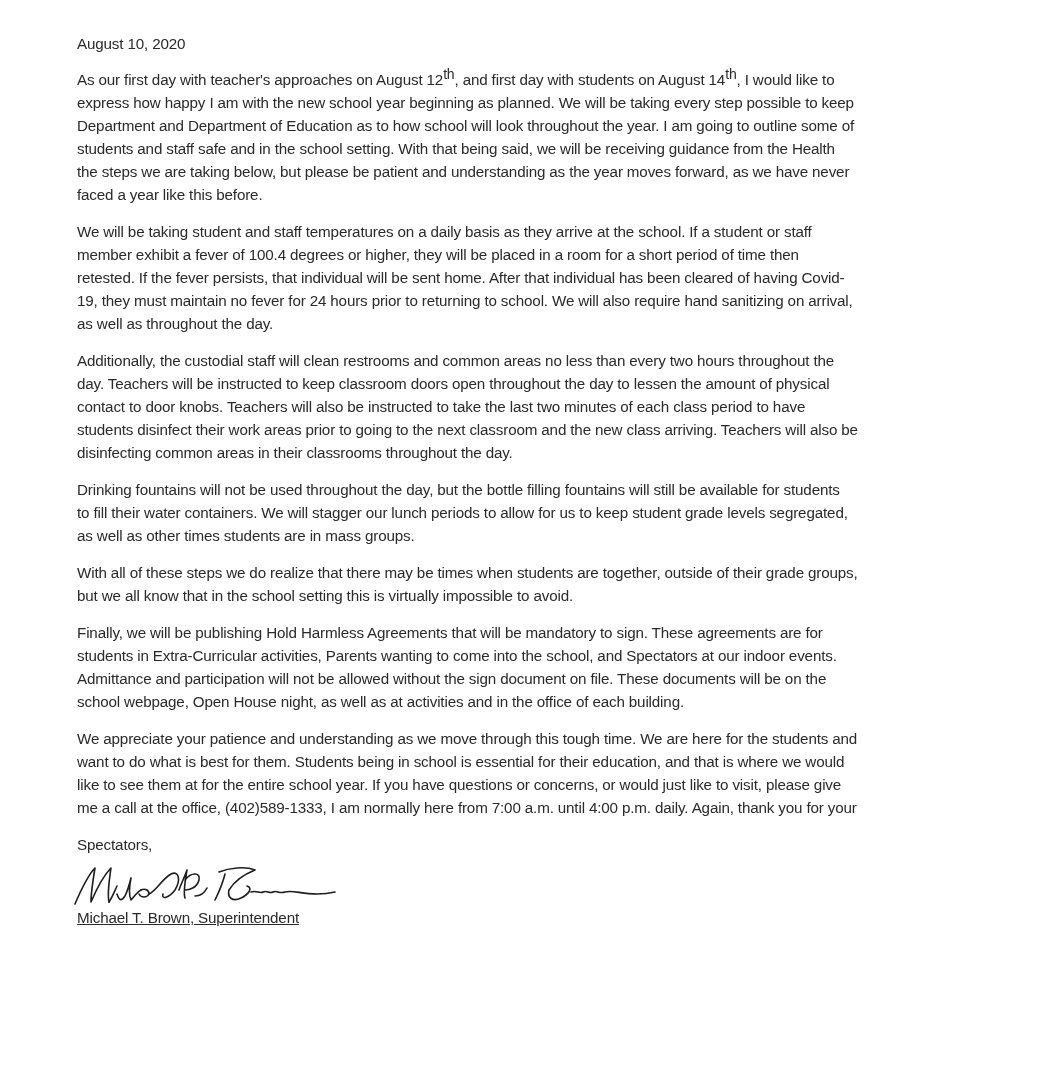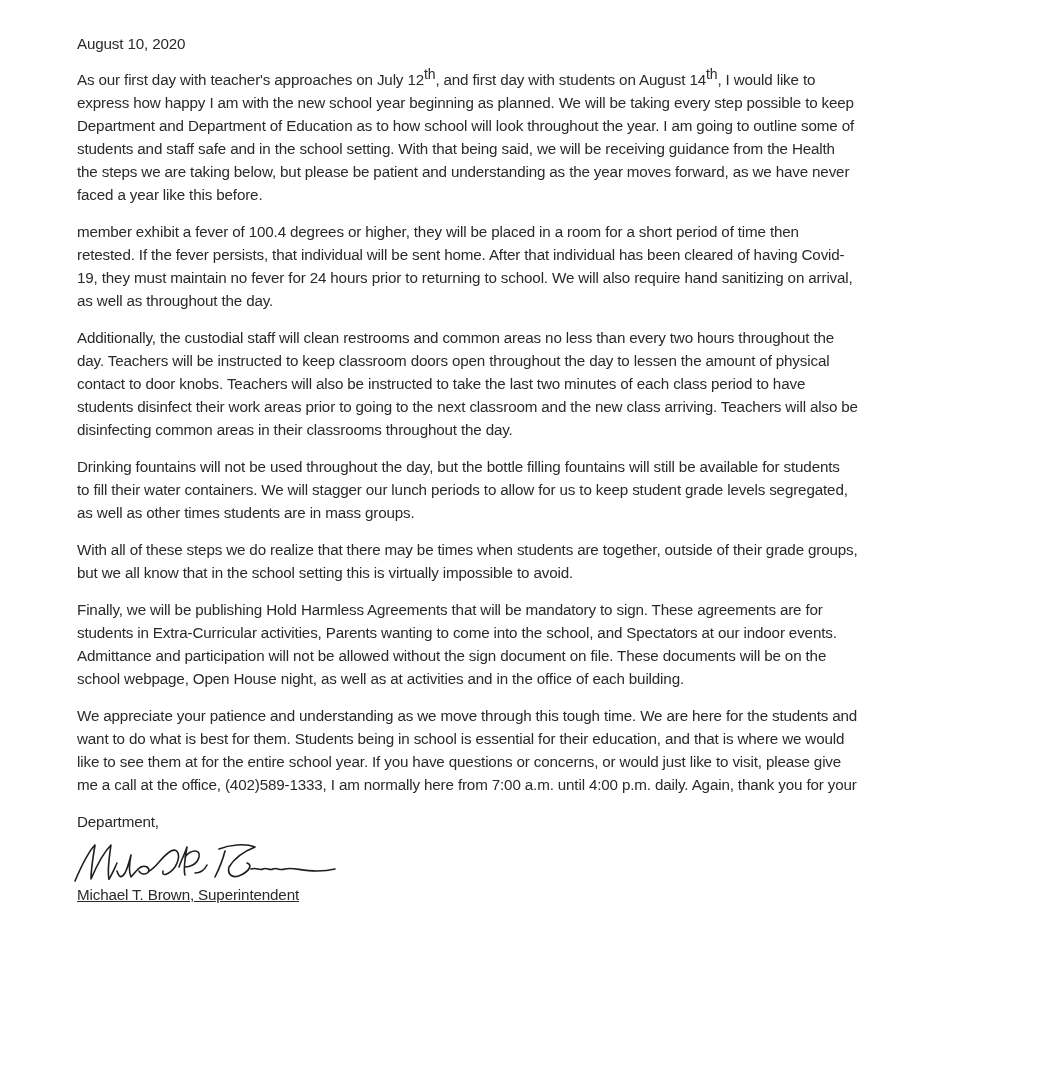--- a/index.html
+++ b/index.html
@@ -55,28 +55,29 @@
     }
   </style>
 </head>
 <body>
 
 <div class="page">
   <div class="date">August 10, 2020</div>
 
   <div id="paragraphs">
       <div class="para">
-        <span class="line"><span>As our first day with teacher's approaches on July 12</span><sup>th</sup><span>, and first day with students on August 14</span><sup>th</sup><span>, I would like to</span></span>
+        <span class="line"><span>As our first day with teacher's approaches on August 12</span><sup>th</sup><span>, and first day with students on August 14</span><sup>th</sup><span>, I would like to</span></span>
         <span class="line">express how happy I am with the new school year beginning as planned.  We will be taking every step possible to keep</span>
         <span class="line">Department and Department of Education as to how school will look throughout the year.  I am going to outline some of</span>
         <span class="line">students and staff safe and in the school setting.  With that being said, we will be receiving guidance from the Health</span>
         <span class="line">the steps we are taking below, but please be patient and understanding as the year moves forward, as we have never</span>
         <span class="line">faced a year like this before.</span>
       </div>
       <div class="para">
+        <span class="line">We will be taking student and staff temperatures on a daily basis as they arrive at the school.  If a student or staff</span>
         <span class="line">member exhibit a fever of 100.4 degrees or higher, they will be placed in a room for a short period of time then</span>
         <span class="line">retested.  If the fever persists, that individual will be sent home.  After that individual has been cleared of having Covid-</span>
         <span class="line">19, they must maintain no fever for 24 hours prior to returning to school.  We will also require hand sanitizing on arrival,</span>
         <span class="line">as well as throughout the day.</span>
       </div>
       <div class="para">
         <span class="line">Additionally, the custodial staff will clean restrooms and common areas no less than every two hours throughout the</span>
         <span class="line">day.  Teachers will be instructed to keep classroom doors open throughout the day to lessen the amount of physical</span>
         <span class="line">contact to door knobs.  Teachers will also be instructed to take the last two minutes of each class period to have</span>
         <span class="line">students disinfect their work areas prior to going to the next classroom and the new class arriving.  Teachers will also be</span>
@@ -98,21 +99,21 @@
         <span class="line">school webpage, Open House night, as well as at activities and in the office of each building.</span>
       </div>
       <div class="para">
         <span class="line">We appreciate your patience and understanding as we move through this tough time.  We are here for the students and</span>
         <span class="line">want to do what is best for them.  Students being in school is essential for their education, and that is where we would</span>
         <span class="line">like to see them at for the entire school year.  If you have questions or concerns, or would just like to visit, please give</span>
         <span class="line">me a call at the office, (402)589-1333, I am normally here from 7:00 a.m. until 4:00 p.m. daily.  Again, thank you for your</span>
       </div>
     </div>
 
-  <div class="closing">Department,</div>
+  <div class="closing">Spectators,</div>
 
   <svg class="signature" viewBox="0 0 270 52" xmlns="http://www.w3.org/2000/svg">
     <g fill="none" stroke="#1e1e1e" stroke-width="1.6" stroke-linecap="round" stroke-linejoin="round">
       <path d="M6 44 C12 30, 20 14, 26 8 C24 20, 22 32, 22 42 C28 28, 36 14, 42 8 C40 22, 38 34, 40 42"></path>
       <path d="M40 42 C44 36, 46 30, 48 26 M48 34 C50 40, 52 42, 56 36 C58 32, 60 26, 62 18 C60 28, 60 36, 62 40 C66 36, 68 32, 72 30"></path>
       <path d="M72 30 C76 28, 80 30, 80 34 C78 38, 72 38, 70 34"></path>
       <path d="M80 34 C88 30, 92 20, 102 14 C110 10, 112 20, 106 30 C100 38, 92 40, 94 34"></path>
       <path d="M110 30 C112 24, 116 16, 118 10 C116 22, 114 32, 116 38 M116 20 C122 12, 132 12, 130 20 C128 28, 120 30, 116 30"></path>
       <path d="M126 36 C132 36, 136 32, 138 28"></path>
       <path d="M150 12 C160 8, 176 6, 186 10 C176 14, 166 20, 160 30 C158 38, 164 42, 172 38 C180 34, 184 28, 178 26"></path>

